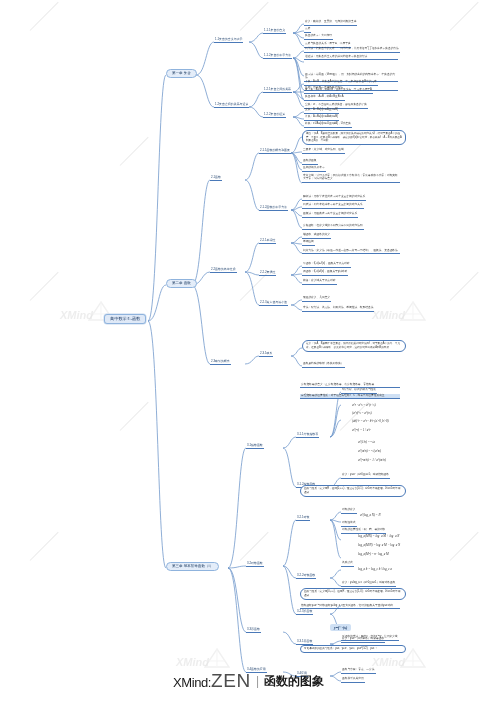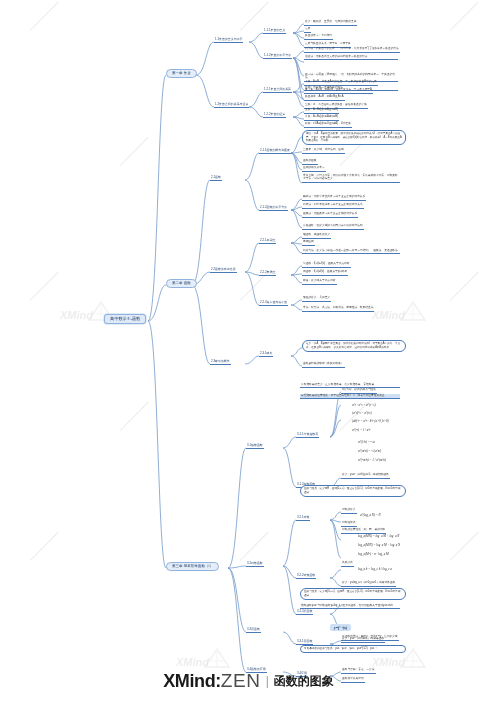--- a/index.html
+++ b/index.html
@@ -53,21 +53,21 @@
            font-family:"Liberation Sans",sans-serif;}
   .wm-tri{width:26px;height:22px;}
   .wm-slash{position:absolute;width:40px;height:1px;background:#ebebeb;
             transform:rotate(-45deg);transform-origin:left center;}
 
   
   #footer{
     position:absolute;left:0;bottom:10px;width:497px;text-align:center;
     font-family:"Liberation Sans",sans-serif;
   }
-  #footer .fx{font-size:18px;font-weight:bold;color:#1a1a1a;letter-spacing:-.4px;}
+  #footer .fx{font-size:13px;font-weight:normal;color:#1a1a1a;letter-spacing:-.4px;}
   #footer .fz{font-size:19px;font-weight:300;color:#4d4d4d;letter-spacing:.6px;}
   #footer .fbar{font-size:12px;color:#999;margin:0 5px;vertical-align:2px;}
   #footer .ftrial{font-size:12px;font-weight:bold;color:#1a1a1a;vertical-align:2px;}
 </style>
 </head>
 <body>
 
 <div id="canvas">
 
   <div class="wm" style="left:60px;top:305px;">

